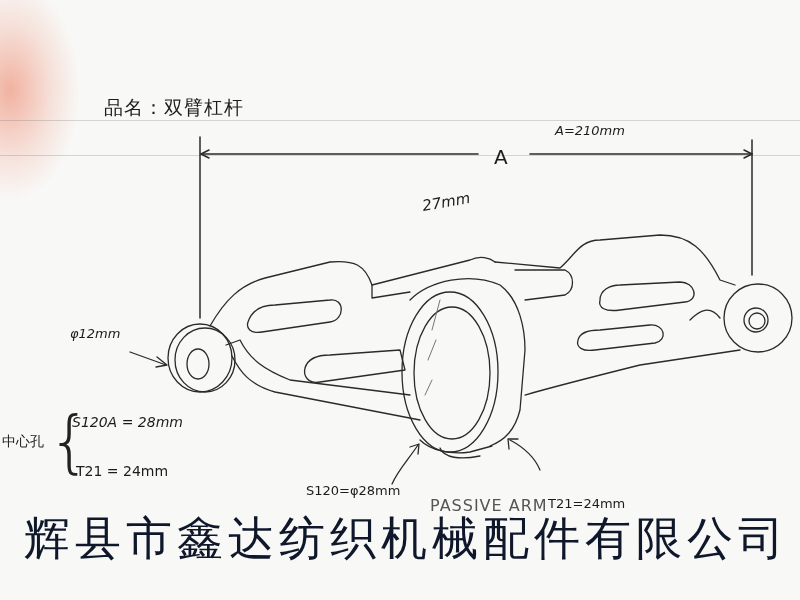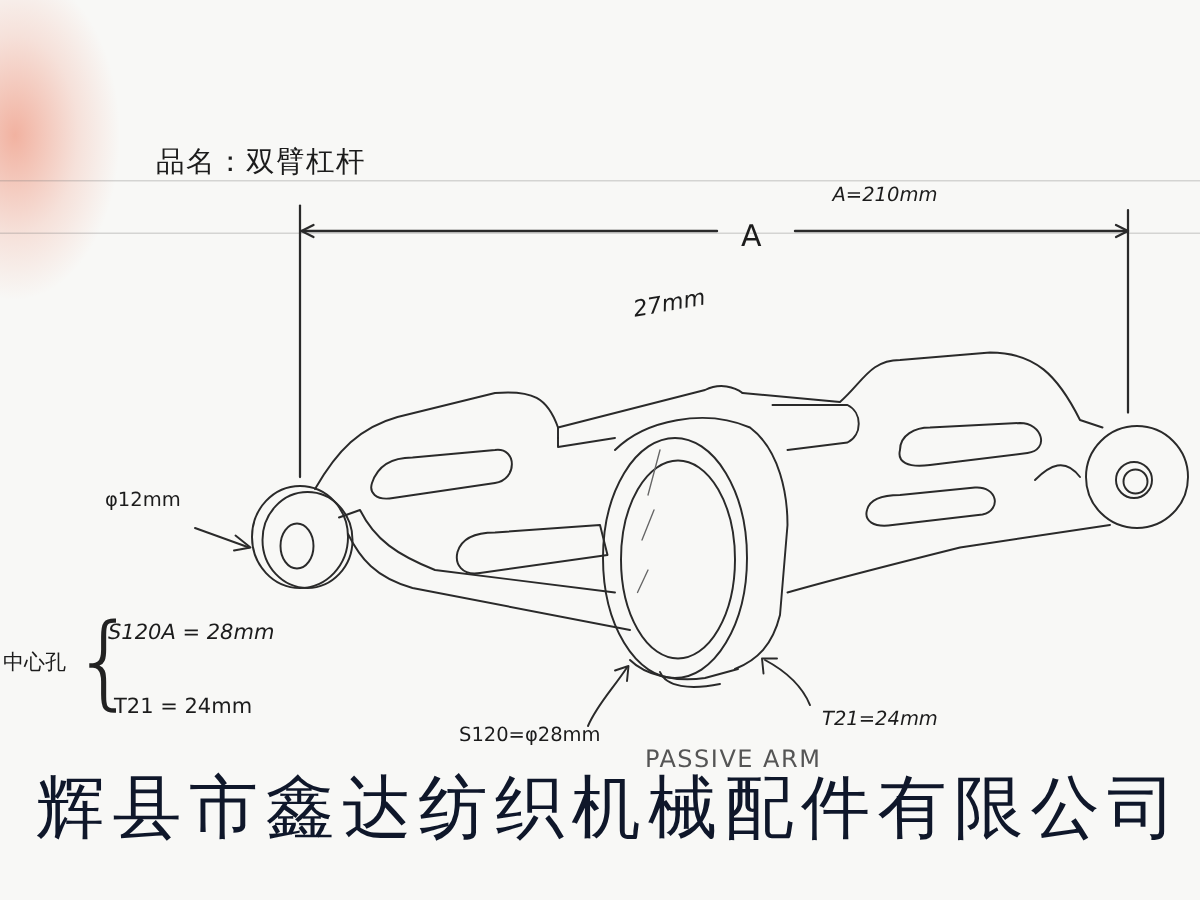--- a/index.html
+++ b/index.html
@@ -21,28 +21,28 @@
   }
   .hand {
     position: absolute; color: #1c1c1c;
     font-family: "DejaVu Sans", sans-serif;
     white-space: nowrap;
   }
   .title-note { left: 104px; top: 95px; font-size: 19px; letter-spacing: 1px; text-align: right; }
   .dim-A-letter { left: 494px; top: 145px; font-size: 20px; }
   .dim-A-value { left: 555px; top: 123px; font-size: 13px; font-style: italic; text-align: center; }
   .dim-27 { left: 422px; top: 193px; font-size: 15px; font-style: italic; transform: rotate(-10deg); }
-  .dim-phi12 { left: 70px; top: 326px; font-size: 13px; }
+  .dim-phi12 { left: 70px; top: 326px; font-size: 13px; font-style: italic; }
   .bore-label { left: 2px; top: 433px; font-size: 14px; }
   .brace { left: 48px; top: 408px; font-size: 68px; font-weight: 200; color: #222; line-height: 1; }
   .bore-s120a { left: 72px; top: 414px; font-size: 14px; font-style: italic; }
   .bore-t21 { left: 76px; top: 463px; font-size: 14px; }
   .note-s120 { left: 306px; top: 483px; font-size: 13px; }
   .note-passive { left: 430px; top: 496px; font-size: 16px; letter-spacing: 1px; color: #555; }
-  .note-t21 { left: 548px; top: 472px; font-size: 13px; font-style: italic; }
+  .note-t21 { left: 548px; top: 496px; font-size: 13px; }
   .company {
     position: absolute; left: 24px; top: 508px; width: 760px;
     font-family: "DejaVu Serif", serif;
     font-size: 46px; color: #0f172a; letter-spacing: 5px;
     white-space: nowrap; line-height: 60px;
   }
   svg.sketch { position: absolute; left: 0; top: 0; }
 </style>
 </head>
 <body>

